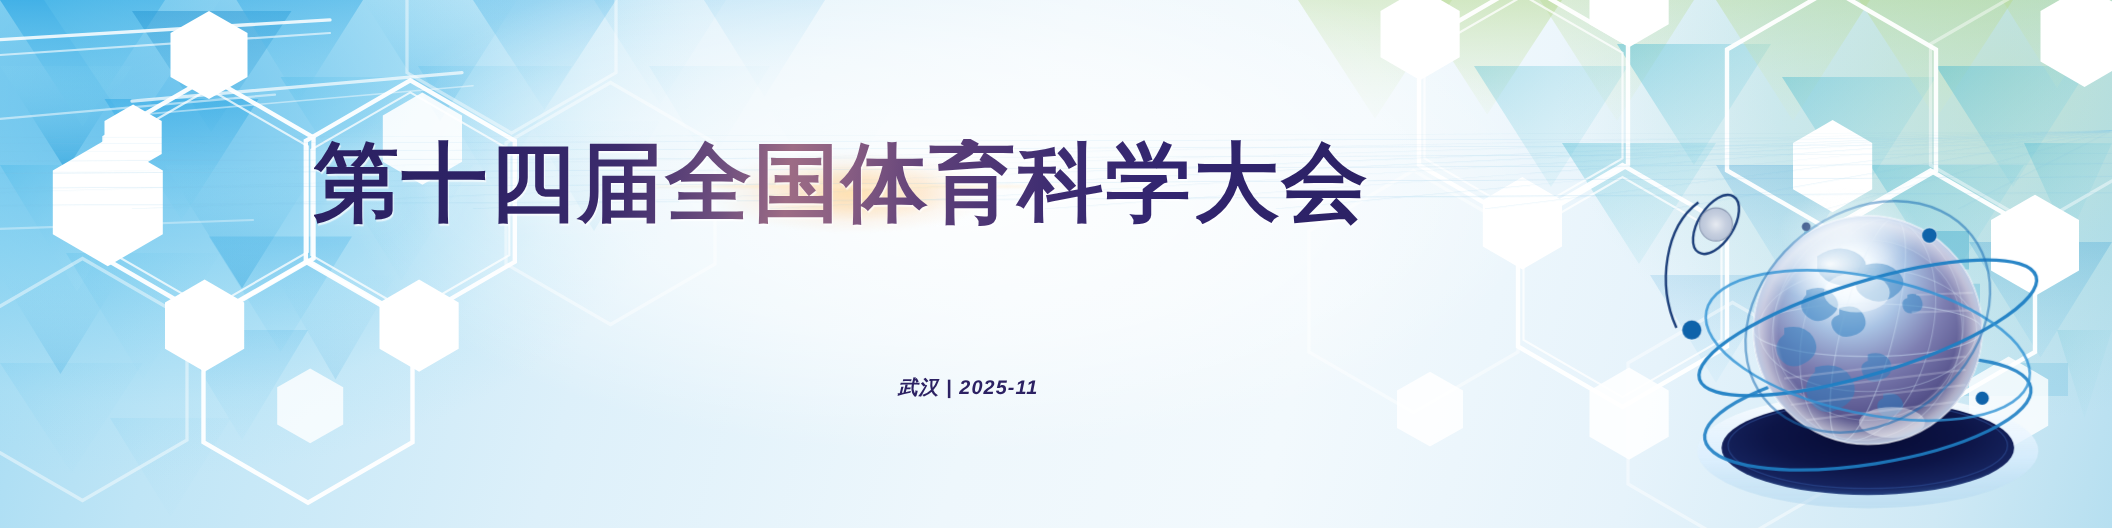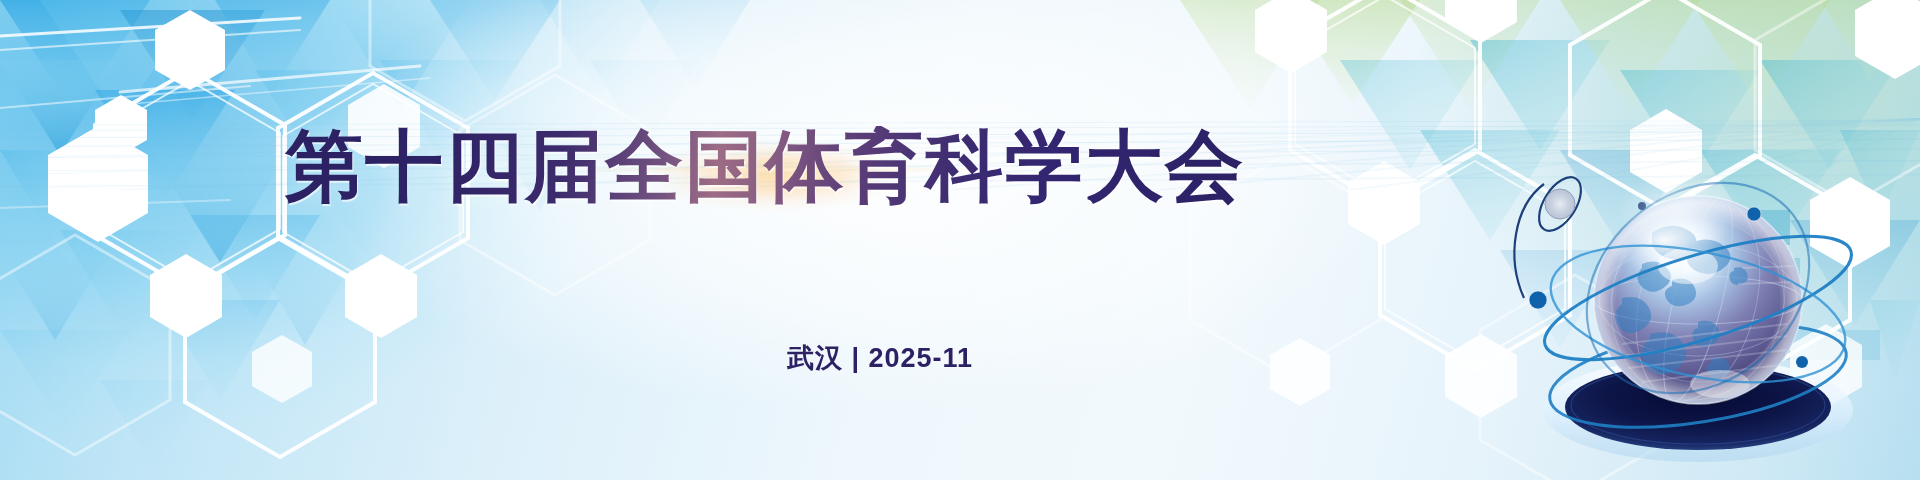--- a/index.html
+++ b/index.html
@@ -81,26 +81,27 @@
     text-shadow:none;
     filter:drop-shadow(1px 2px 0 rgba(255,255,255,.65)) drop-shadow(0 0 12px rgba(255,255,255,.35));
     white-space:nowrap;
   }
   #subtitle-wrap{
     position:absolute;left:0;top:340px;width:1760px;
     text-align:center;z-index:12;
   }
   #subtitle{
     display:inline-block;
-    font-size:27px;
+    font-size:18px;
     font-weight:bold;
     letter-spacing:1px;
     color:#2c2163;
     white-space:nowrap;
     font-family:"Liberation Sans","DejaVu Sans",sans-serif;
+    font-style:italic;
   }
 
   
   #globe-group{
     position:absolute;right:18px;bottom:2px;width:400px;height:330px;z-index:10;
   }
 </style>
 </head>
 <body>
 

